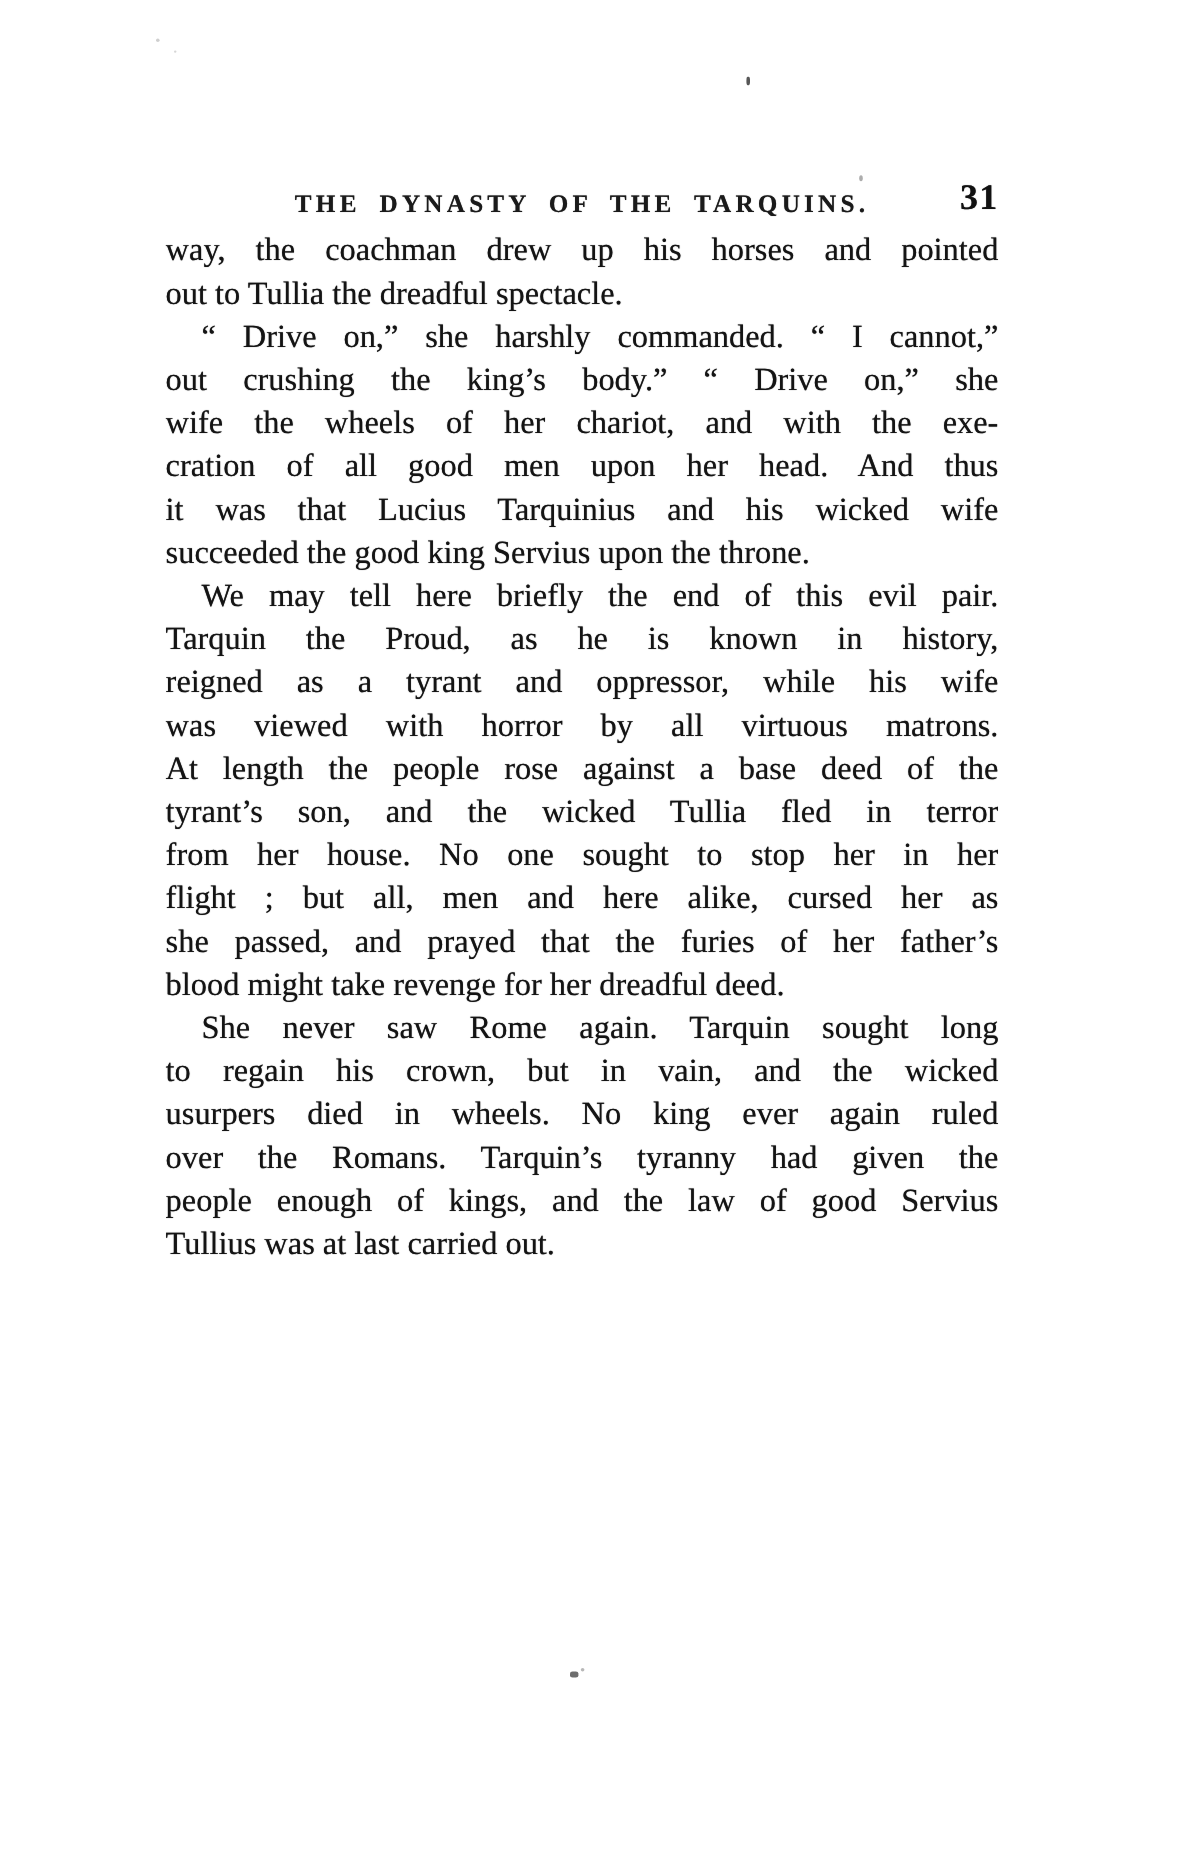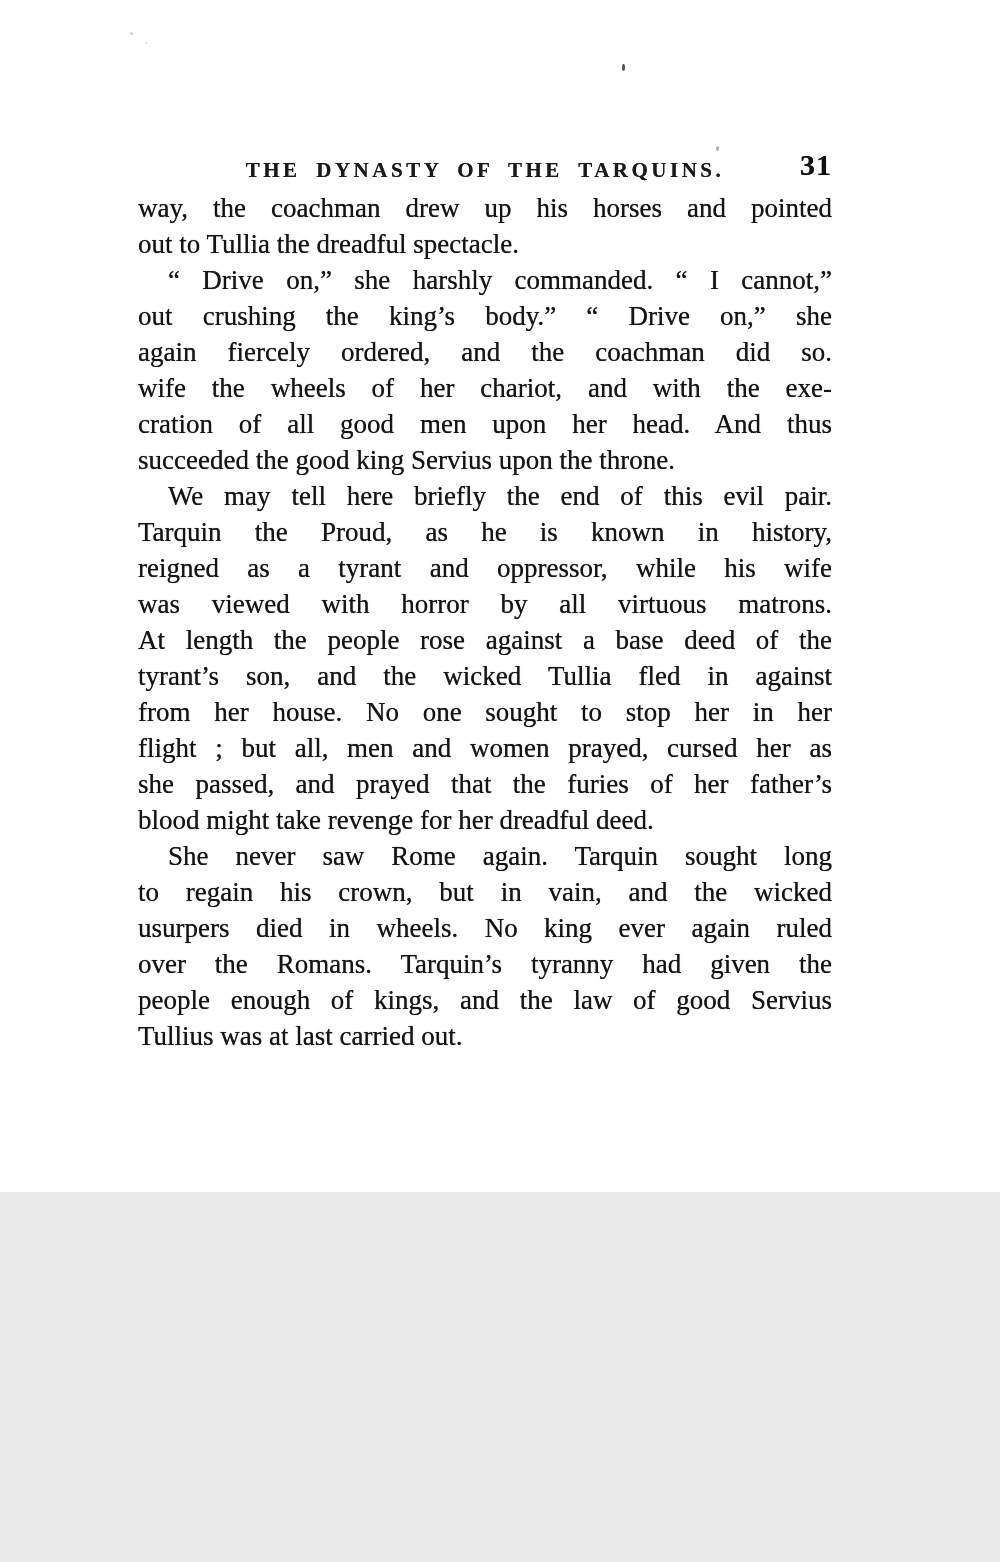--- a/index.html
+++ b/index.html
@@ -3,21 +3,21 @@
 <meta charset="utf-8">
 <style>
   html, body {
     margin: 0;
     padding: 0;
     background: #e8e8e8;
   }
   .page {
     position: relative;
     width: 1000px;
-    height: 1192px;
+    height: 1562px;
     background: #ffffff;
     overflow: hidden;
     font-family: "Liberation Serif", "DejaVu Serif", serif;
     color: #141414;
   }
   .content {
     position: absolute;
     left: 138px;
     top: 152px;
     width: 694px;
@@ -98,35 +98,35 @@
     <div class="body-text">
 
       <div>
         <div class="line">way, the coachman drew up his horses and pointed</div>
         <div class="line last">out to Tullia the dreadful spectacle.</div>
       </div>
 
       <div>
         <div class="line indent">“ Drive on,” she harshly commanded.  “ I cannot,”</div>
         <div class="line">out crushing the king’s body.”  “ Drive on,” she</div>
-        <div class="line">again fiercely ordered, and the coachman did so.</div>
         <div class="line">wife the wheels of her chariot, and with the exe-</div>
         <div class="line">cration of all good men upon her head.  And thus</div>
+        <div class="line">it was that Lucius Tarquinius and his wicked wife</div>
         <div class="line last">succeeded the good king Servius upon the throne.</div>
       </div>
 
       <div>
         <div class="line indent">We may tell here briefly the end of this evil pair.</div>
         <div class="line">Tarquin the Proud, as he is known in history,</div>
         <div class="line">reigned as a tyrant and oppressor, while his wife</div>
         <div class="line">was viewed with horror by all virtuous matrons.</div>
         <div class="line">At length the people rose against a base deed of the</div>
-        <div class="line">tyrant’s son, and the wicked Tullia fled in against</div>
+        <div class="line">tyrant’s son, and the wicked Tullia fled in terror</div>
         <div class="line">from her house.  No one sought to stop her in her</div>
-        <div class="line">flight ; but all, men and women prayed, cursed her as</div>
+        <div class="line">flight ; but all, men and here alike, cursed her as</div>
         <div class="line">she passed, and prayed that the furies of her father’s</div>
         <div class="line last">blood might take revenge for her dreadful deed.</div>
       </div>
 
       <div>
         <div class="line indent">She never saw Rome again.  Tarquin sought long</div>
         <div class="line">to regain his crown, but in vain, and the wicked</div>
         <div class="line">usurpers died in wheels.  No king ever again ruled</div>
         <div class="line">over the Romans.  Tarquin’s tyranny had given the</div>
         <div class="line">people enough of kings, and the law of good Servius</div>

